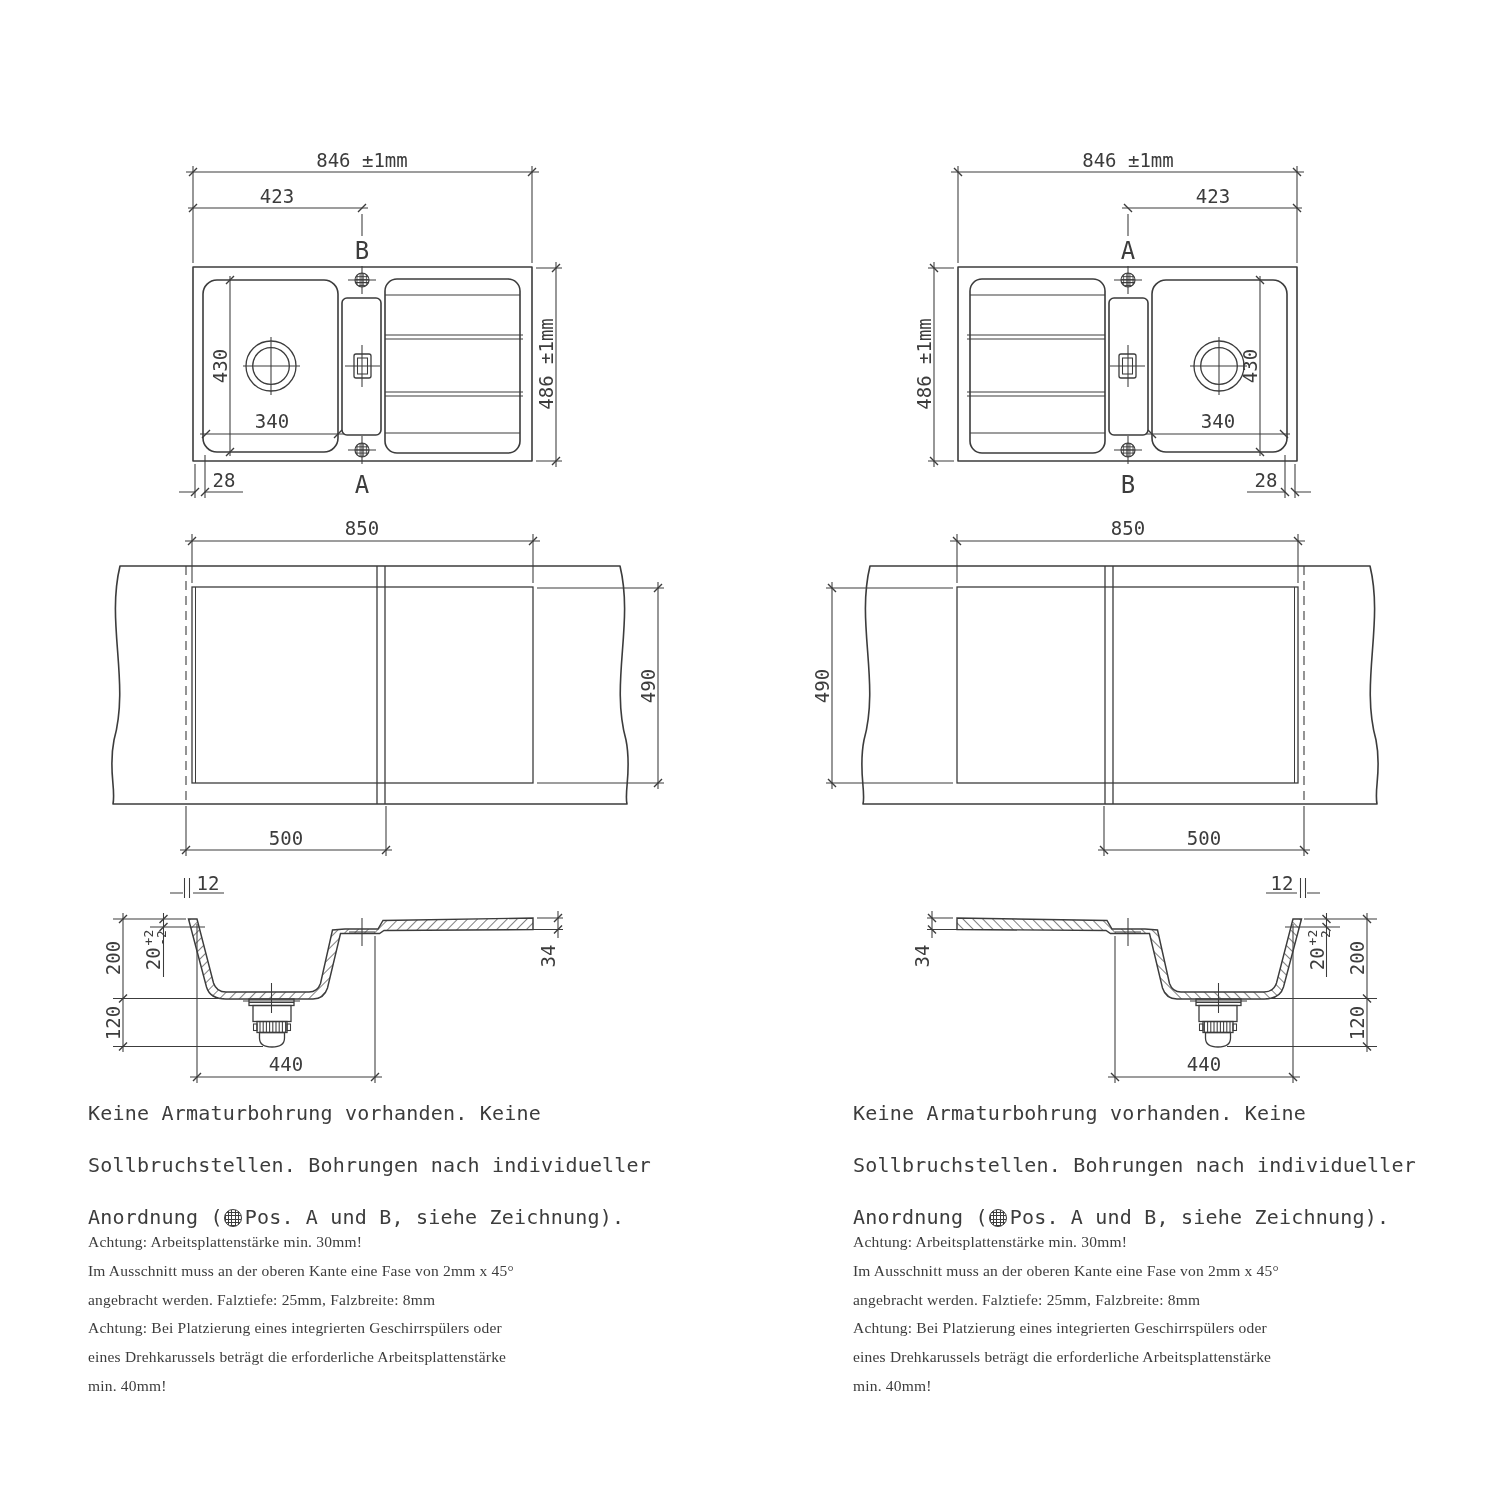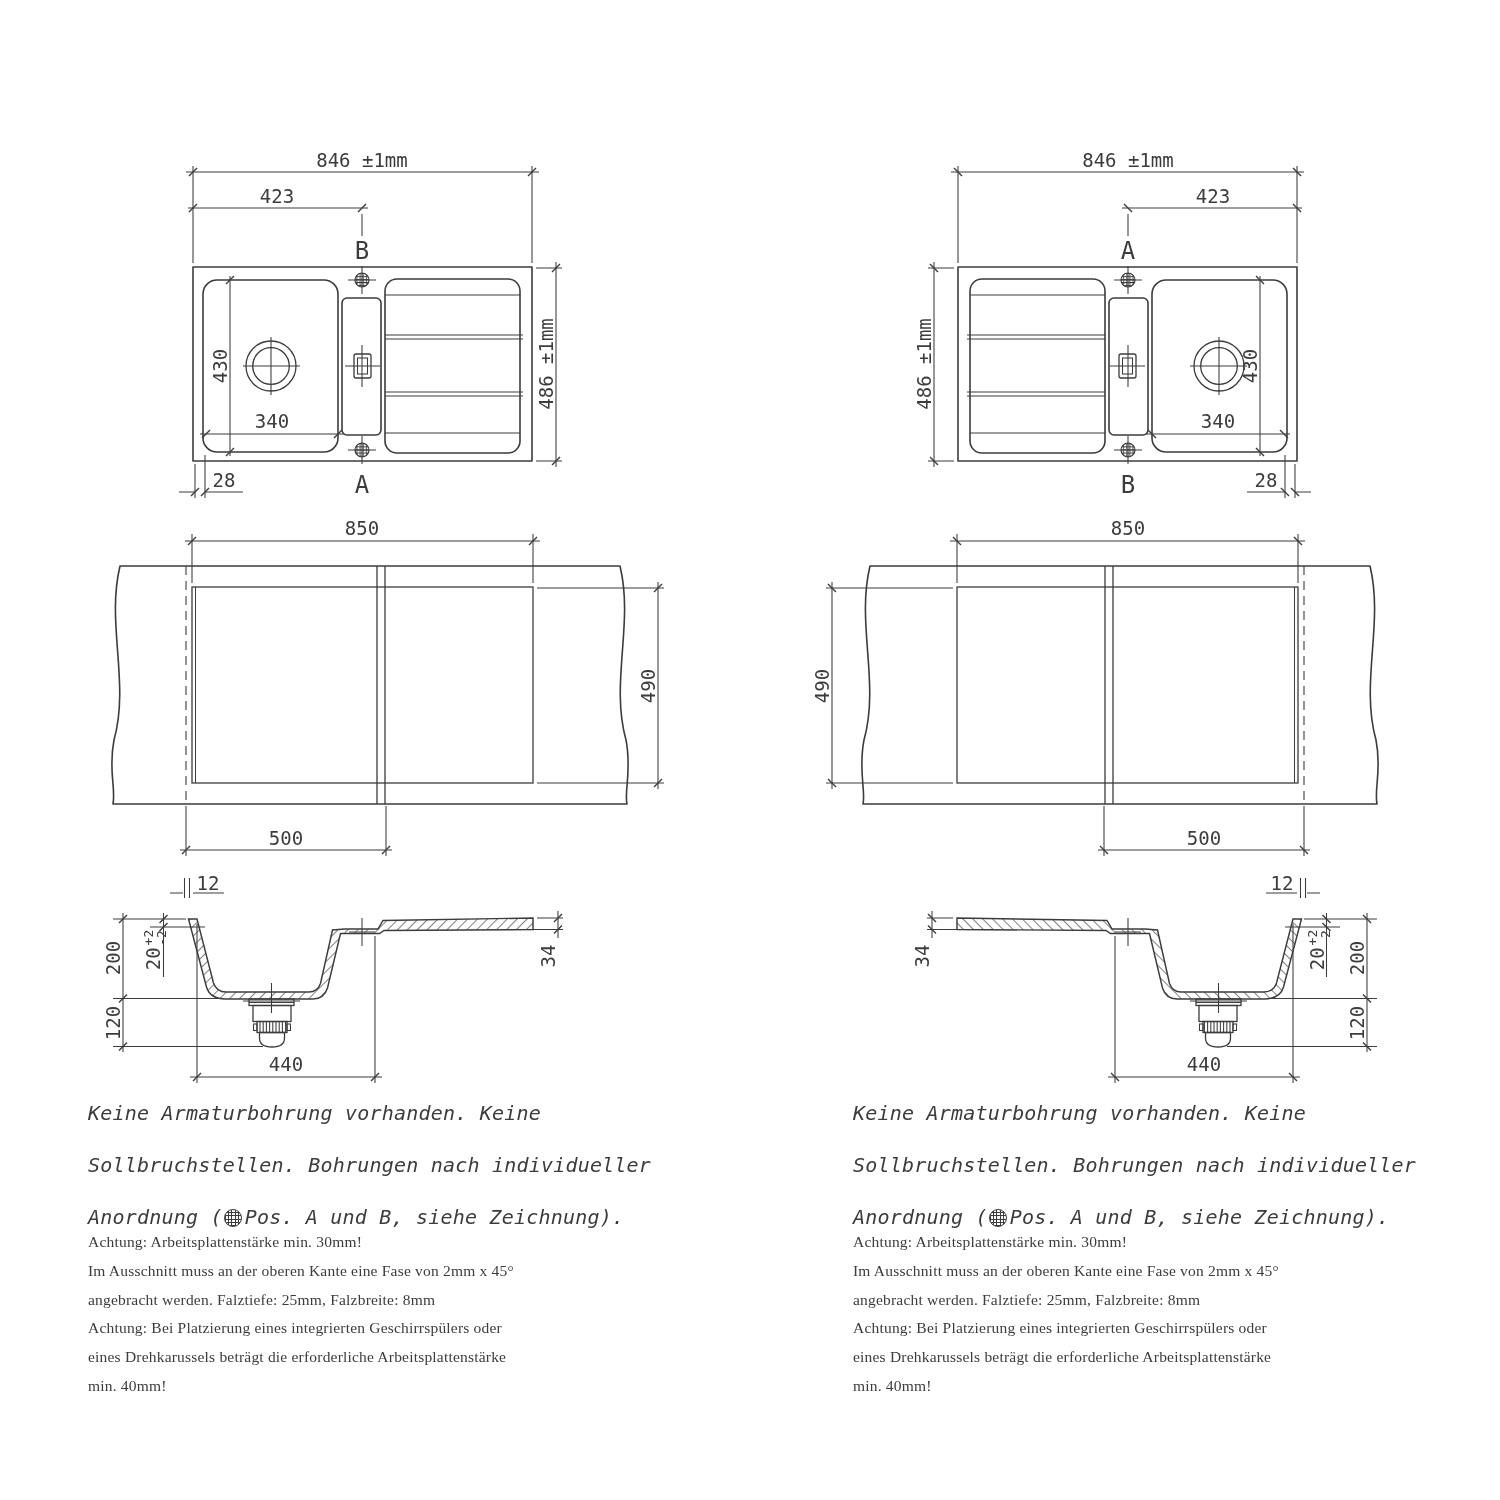--- a/index.html
+++ b/index.html
@@ -16,21 +16,21 @@
   .dashed{stroke:#3c3c3c;stroke-width:1.1;fill:none;stroke-dasharray:9 6;}
   .shell{stroke:#3c3c3c;stroke-width:1.45;fill:url(#hatch);}
   .drill{stroke:#3c3c3c;stroke-width:1.2;fill:url(#grid);}
 
   .dimtxt{font-family:"DejaVu Sans Mono",monospace;font-size:19px;fill:#3c3c3c;text-anchor:middle;}
   .postxt{font-family:"DejaVu Sans Mono",monospace;font-size:24px;fill:#3c3c3c;text-anchor:middle;}
   .toltxt{font-size:13px;}
 
   
   .notes{position:absolute;white-space:nowrap;color:#3c3c3c;}
-  .notes-big{font-size:20px;line-height:52px;letter-spacing:0.2px;font-style:italic;}
+  .notes-big{font-size:20px;line-height:52px;letter-spacing:0.2px;}
   .notes-small{font-size:15.5px;line-height:28.8px;letter-spacing:0.2px;font-family:Liberation Serif, serif;}
   .drill-icon{display:inline-block;width:16px;height:16px;border:1.6px solid #3c3c3c;border-radius:50%;
      margin:0 3px 0 1px;vertical-align:-3px;
      background-image:repeating-linear-gradient(0deg,#3c3c3c 0 1px,transparent 1px 3.2px),
                       repeating-linear-gradient(90deg,#3c3c3c 0 1px,transparent 1px 3.2px);}
 </style>
 </head>
 <body>
 
 <div id="canvas">

